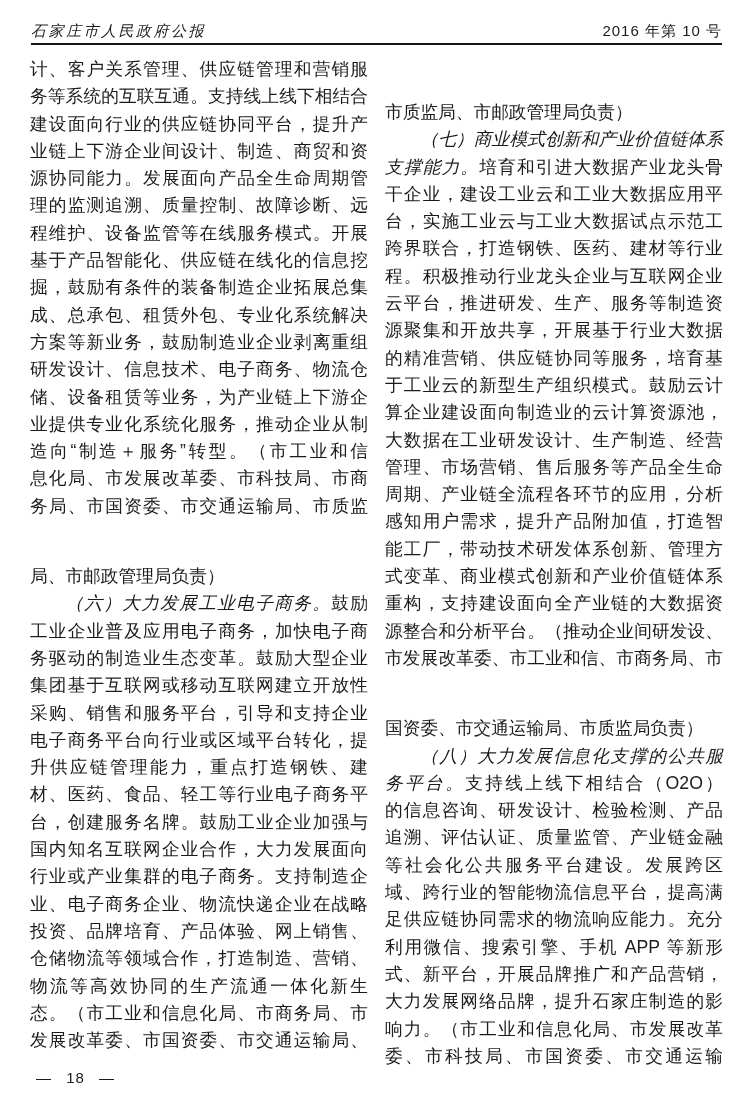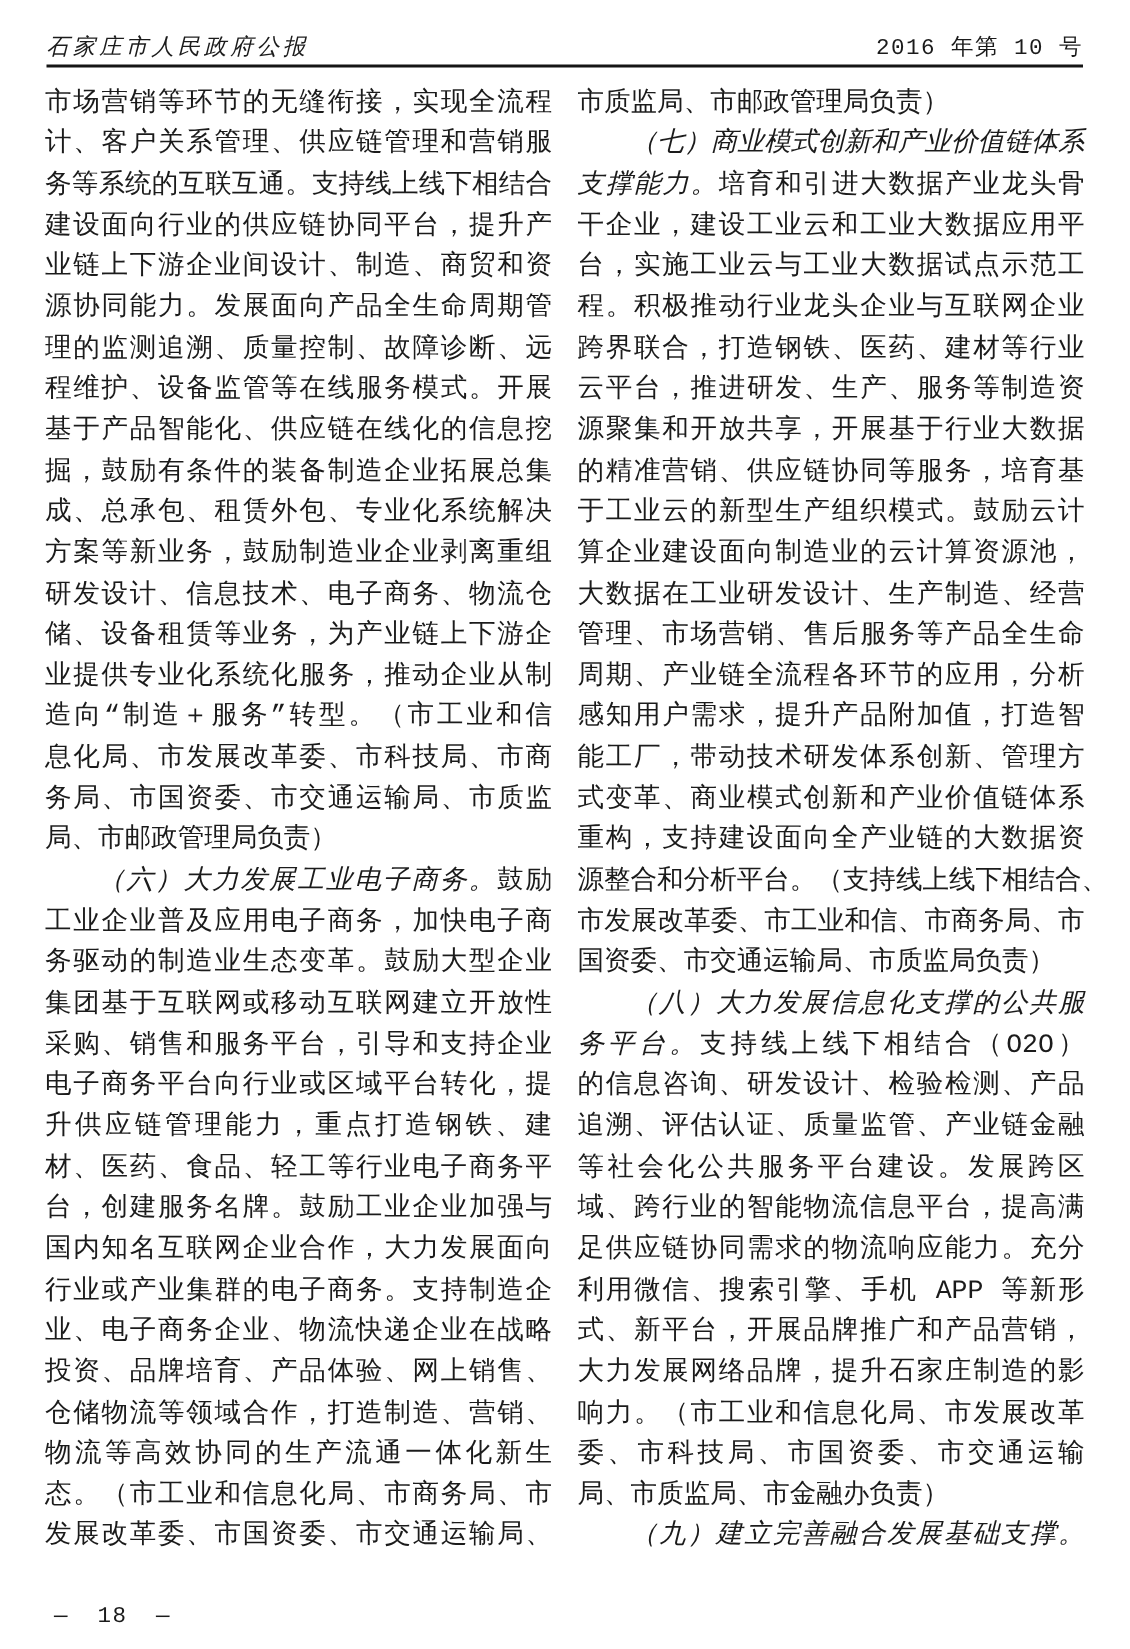--- a/index.html
+++ b/index.html
@@ -1,59 +1,58 @@
 <!DOCTYPE html>
 <html><head>
 <meta charset="utf-8">
 <style>
   html,body { margin:0; padding:0; background:#ffffff; }
   .page {
     position:relative; width:753px; height:1099px; background:#ffffff;
-    font-family:Liberation Mono, monospace; color:#1b1b1b; overflow:hidden;
+    font-family:Liberation Sans, sans-serif; color:#1b1b1b; overflow:hidden;
   }
   .header {
     position:absolute; left:31px; right:31px; top:15px; height:26px;
     display:flex; justify-content:space-between; align-items:flex-end; font-size:15px;
   }
   .header-title { font-style:italic; letter-spacing:2.5px; }
   .header-issue { letter-spacing:1px; }
   .header-rule {
     position:absolute; left:31px; right:31px; top:43px; height:0;
     border-top:2px solid #151515;
   }
   .body {
     position:absolute; left:30px; top:56px; display:flex; gap:17px;
   }
   .column { width:338px; }
   .line {
     height:27.3px; line-height:27.3px; font-size:17.7px;
     text-align:justify; text-align-last:justify; text-justify:inter-character;
     white-space:nowrap; overflow:visible;
   }
-  .line.end { text-align-last:left; }
+  .line.end { text-align-last:left;margin-top:43px; }
   .line.indent { text-indent:2em; }
   .kai { font-style:italic; }
   .footer {
     position:absolute; left:36px; top:1069px; font-size:15px;
     word-spacing:9px; letter-spacing:1px;
   }
 </style>
 </head>
 <body>
 
 <div class="page">
   <div class="header">
     <span class="header-title">石家庄市人民政府公报</span>
     <span class="header-issue">2016 年第 10 号</span>
   </div>
   <div class="header-rule"></div>
 
   <div class="body">
     <div class="column">
-        <div class="line"><span>市场营销等环节的无缝衔接，实现全流程</span></div>
         <div class="line"><span>计、客户关系管理、供应链管理和营销服</span></div>
         <div class="line"><span>务等系统的互联互通。支持线上线下相结合</span></div>
         <div class="line"><span>建设面向行业的供应链协同平台，提升产</span></div>
         <div class="line"><span>业链上下游企业间设计、制造、商贸和资</span></div>
         <div class="line"><span>源协同能力。发展面向产品全生命周期管</span></div>
         <div class="line"><span>理的监测追溯、质量控制、故障诊断、远</span></div>
         <div class="line"><span>程维护、设备监管等在线服务模式。开展</span></div>
         <div class="line"><span>基于产品智能化、供应链在线化的信息挖</span></div>
         <div class="line"><span>掘，鼓励有条件的装备制造企业拓展总集</span></div>
         <div class="line"><span>成、总承包、租赁外包、专业化系统解决</span></div>
@@ -82,35 +81,35 @@
         <div class="line"><span>物流等高效协同的生产流通一体化新生</span></div>
         <div class="line"><span>态。（市工业和信息化局、市商务局、市</span></div>
         <div class="line"><span>发展改革委、市国资委、市交通运输局、</span></div>
       </div>
     <div class="column">
         <div class="line end"><span>市质监局、市邮政管理局负责）</span></div>
         <div class="line indent"><span class="kai">（七）商业模式创新和产业价值链体系</span></div>
         <div class="line"><span class="kai">支撑能力。</span><span>培育和引进大数据产业龙头骨</span></div>
         <div class="line"><span>干企业，建设工业云和工业大数据应用平</span></div>
         <div class="line"><span>台，实施工业云与工业大数据试点示范工</span></div>
+        <div class="line"><span>跨界联合，打造钢铁、医药、建材等行业</span></div>
         <div class="line"><span>程。积极推动行业龙头企业与互联网企业</span></div>
-        <div class="line"><span>跨界联合，打造钢铁、医药、建材等行业</span></div>
         <div class="line"><span>云平台，推进研发、生产、服务等制造资</span></div>
         <div class="line"><span>源聚集和开放共享，开展基于行业大数据</span></div>
         <div class="line"><span>的精准营销、供应链协同等服务，培育基</span></div>
         <div class="line"><span>于工业云的新型生产组织模式。鼓励云计</span></div>
         <div class="line"><span>算企业建设面向制造业的云计算资源池，</span></div>
         <div class="line"><span>大数据在工业研发设计、生产制造、经营</span></div>
         <div class="line"><span>管理、市场营销、售后服务等产品全生命</span></div>
         <div class="line"><span>周期、产业链全流程各环节的应用，分析</span></div>
         <div class="line"><span>感知用户需求，提升产品附加值，打造智</span></div>
         <div class="line"><span>能工厂，带动技术研发体系创新、管理方</span></div>
         <div class="line"><span>式变革、商业模式创新和产业价值链体系</span></div>
         <div class="line"><span>重构，支持建设面向全产业链的大数据资</span></div>
-        <div class="line"><span>源整合和分析平台。（支持线上线下相结合、</span></div>
+        <div class="line"><span>源整合和分析平台。（推动企业间研发设、</span></div>
         <div class="line"><span>市发展改革委、市工业和信、市商务局、市</span></div>
         <div class="line end"><span>国资委、市交通运输局、市质监局负责）</span></div>
         <div class="line indent"><span class="kai">（八）大力发展信息化支撑的公共服</span></div>
         <div class="line"><span class="kai">务平台。</span><span>支持线上线下相结合（O2O）</span></div>
         <div class="line"><span>的信息咨询、研发设计、检验检测、产品</span></div>
         <div class="line"><span>追溯、评估认证、质量监管、产业链金融</span></div>
         <div class="line"><span>等社会化公共服务平台建设。发展跨区</span></div>
         <div class="line"><span>域、跨行业的智能物流信息平台，提高满</span></div>
         <div class="line"><span>足供应链协同需求的物流响应能力。充分</span></div>
         <div class="line"><span>利用微信、搜索引擎、手机 APP 等新形</span></div>

